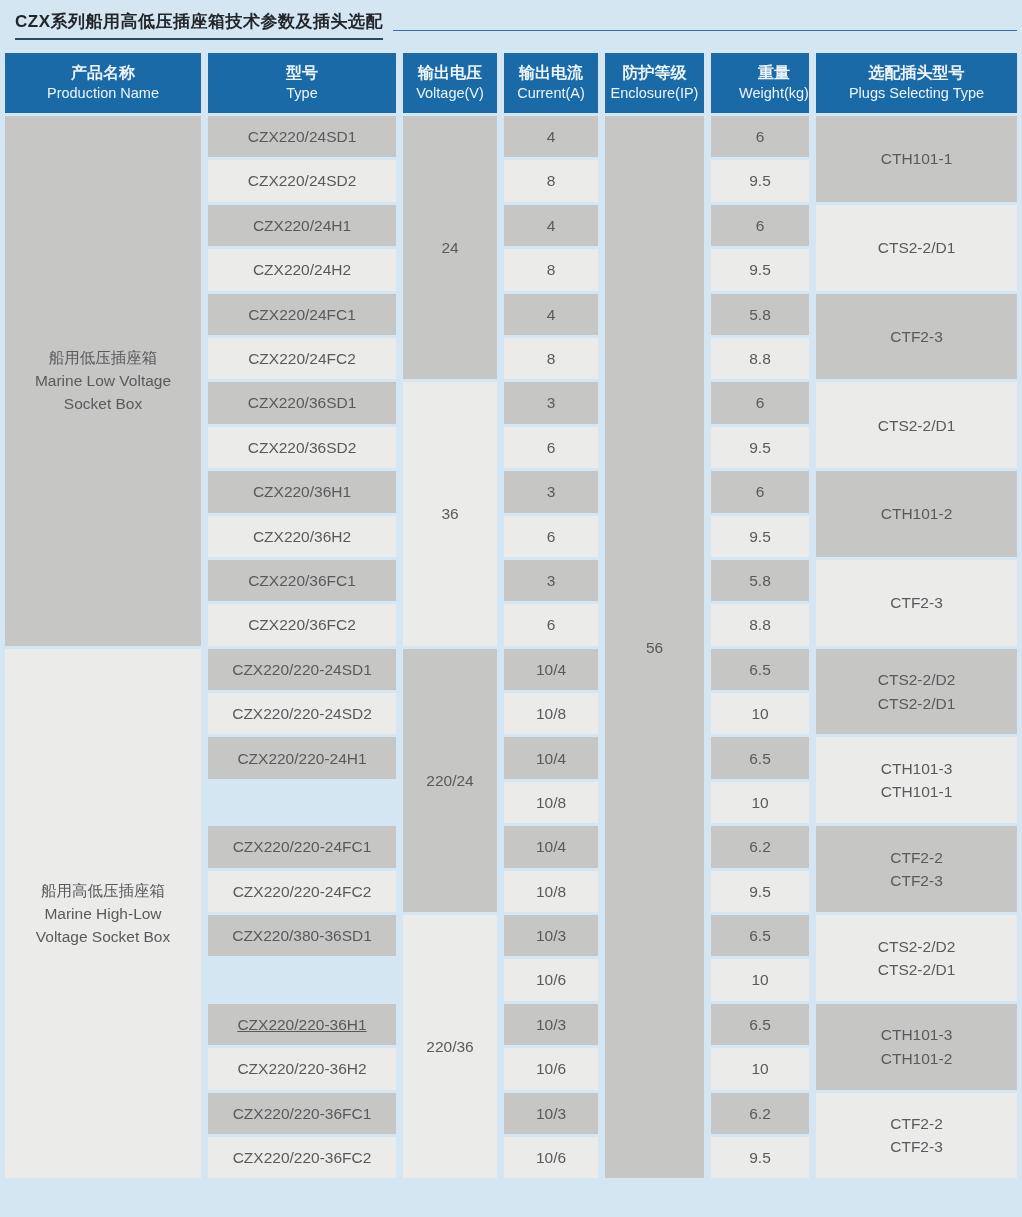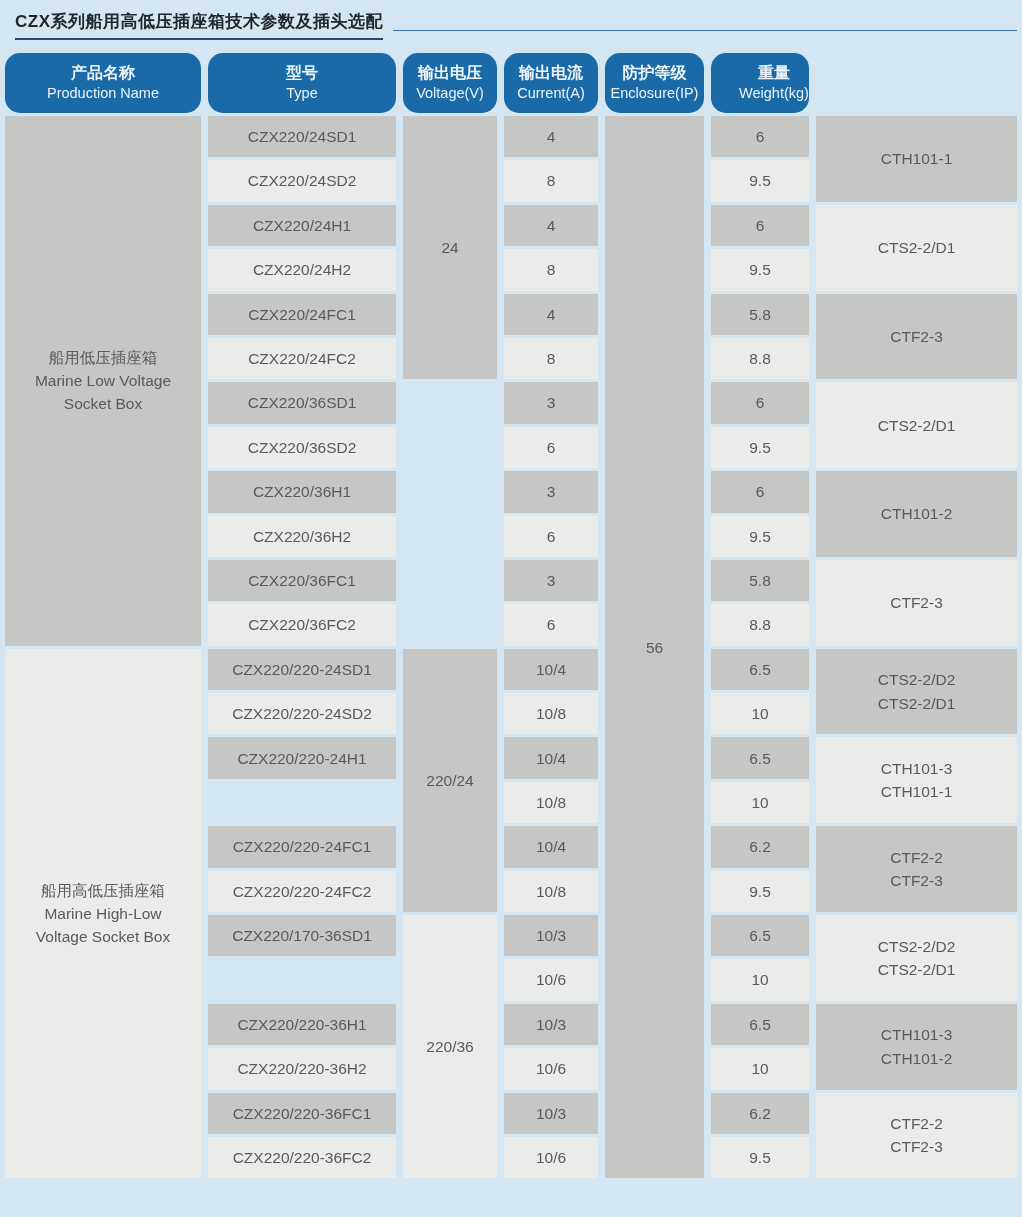--- a/index.html
+++ b/index.html
@@ -54,21 +54,20 @@
   }
   .th {
     background: var(--header-blue);
     color: var(--header-text);
     display: flex;
     flex-direction: column;
     justify-content: center;
     align-items: center;
     text-align: center;
     line-height: 1.35;
-    border-radius: 15px;
   }
   .th .zh { font-weight: bold; font-size: 16px; }
   .th .en { font-size: 14.5px; }
   .cell {
     display: flex;
     flex-direction: column;
     justify-content: center;
     align-items: center;
     text-align: center;
     color: var(--cell-text);
@@ -104,20 +103,24 @@
       <div class="en">Current(A)</div>
     </div>
     <div class="th" style="grid-area: 1 / 5 / span 1;">
       <div class="zh">防护等级</div>
       <div class="en">Enclosure(IP)</div>
     </div>
     <div class="th" style="grid-area: 1 / 6 / span 1; padding-left: 28px;">
       <div class="zh">重量</div>
       <div class="en">Weight(kg)</div>
     </div>
+    <div class="th" style="grid-area: 1 / 7 / span 1;">
+      <div class="zh">选配插头型号</div>
+      <div class="en">Plugs Selecting Type</div>
+    </div>
     <div class="cell dark" style="grid-area: 2 / 1 / span 12;">
       <div>船用低压插座箱</div>
       <div>Marine Low Voltage</div>
       <div>Socket Box</div>
     </div>
     <div class="cell light" style="grid-area: 14 / 1 / span 12;">
       <div>船用高低压插座箱</div>
       <div>Marine High-Low</div>
       <div>Voltage Socket Box</div>
     </div>
@@ -274,35 +277,35 @@
     <div class="cell light" style="grid-area: 19 / 2 / span 1;">
       <div>CZX220/220-24FC2</div>
     </div>
     <div class="cell light" style="grid-area: 19 / 4 / span 1;">
       <div>10/8</div>
     </div>
     <div class="cell light" style="grid-area: 19 / 6 / span 1;">
       <div>9.5</div>
     </div>
     <div class="cell dark" style="grid-area: 20 / 2 / span 1;">
-      <div>CZX220/170-36SD1</div>
+      <div>CZX220/380-36SD1</div>
     </div>
     <div class="cell dark" style="grid-area: 20 / 4 / span 1;">
       <div>10/3</div>
     </div>
     <div class="cell dark" style="grid-area: 20 / 6 / span 1;">
       <div>6.5</div>
     </div>
     <div class="cell light" style="grid-area: 21 / 4 / span 1;">
       <div>10/6</div>
     </div>
     <div class="cell light" style="grid-area: 21 / 6 / span 1;">
       <div>10</div>
     </div>
-    <div class="cell dark" style="grid-area: 22 / 2 / span 1;">
+    <div class="cell dark" style="grid-area: 22 / 2 / span 1; text-decoration: underline;">
       <div>CZX220/220-36H1</div>
     </div>
     <div class="cell dark" style="grid-area: 22 / 4 / span 1;">
       <div>10/3</div>
     </div>
     <div class="cell dark" style="grid-area: 22 / 6 / span 1;">
       <div>6.5</div>
     </div>
     <div class="cell light" style="grid-area: 23 / 2 / span 1;">
       <div>CZX220/220-36H2</div>
@@ -326,20 +329,23 @@
       <div>CZX220/220-36FC2</div>
     </div>
     <div class="cell light" style="grid-area: 25 / 4 / span 1;">
       <div>10/6</div>
     </div>
     <div class="cell light" style="grid-area: 25 / 6 / span 1;">
       <div>9.5</div>
     </div>
     <div class="cell dark" style="grid-area: 2 / 3 / span 6;">
       <div>24</div>
+    </div>
+    <div class="cell light" style="grid-area: 8 / 3 / span 6;">
+      <div>36</div>
     </div>
     <div class="cell dark" style="grid-area: 14 / 3 / span 6;">
       <div>220/24</div>
     </div>
     <div class="cell light" style="grid-area: 20 / 3 / span 6;">
       <div>220/36</div>
     </div>
     <div class="cell dark" style="grid-area: 2 / 5 / span 24;">
       <div>56</div>
     </div>

